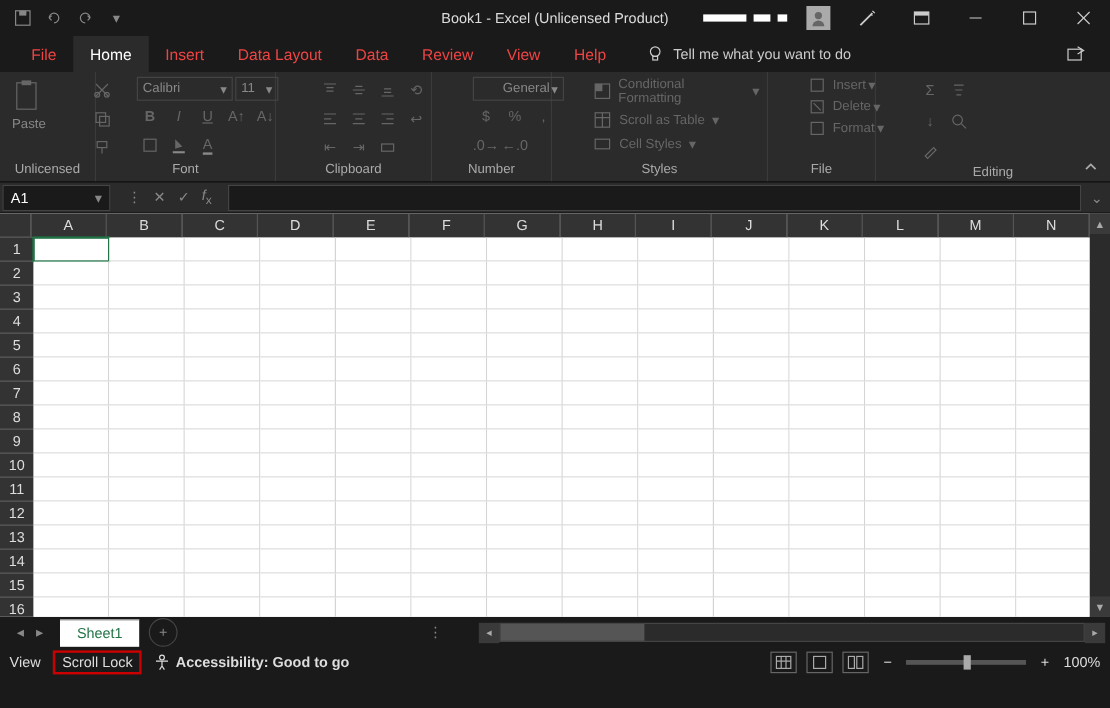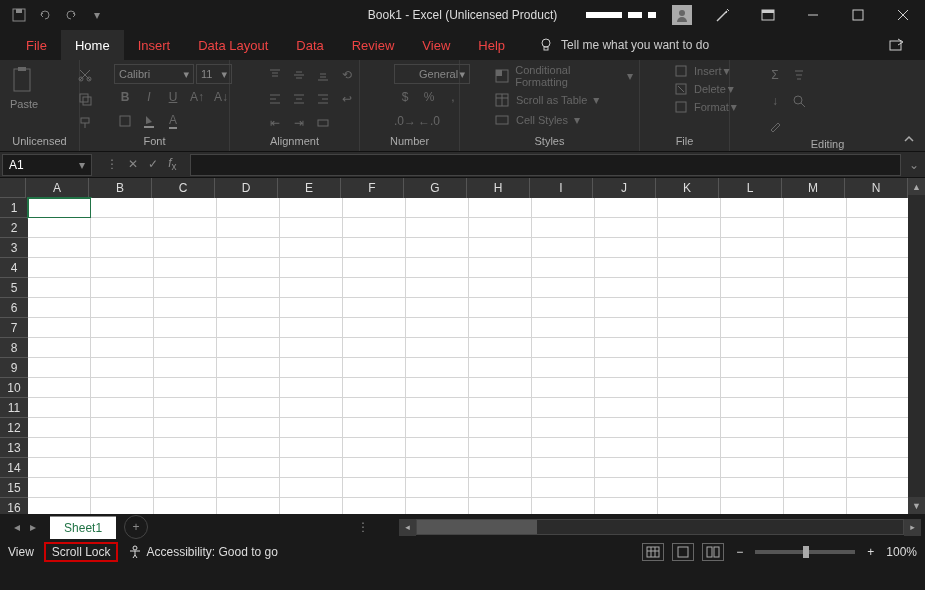--- a/index.html
+++ b/index.html
@@ -310,21 +310,21 @@
         <div class="rbtn">⇤</div>
         <div class="rbtn">⇥</div>
         <div class="rbtn">
               <svg width="14" height="14">
                 <rect x="2" y="4" width="10" height="6" fill="none" stroke="#666"></rect>
               </svg>
             </div>
       </div>
     </div>
       </div>
-    <div class="group-label">Alignment</div>
+    <div class="group-label">Clipboard</div>
   </div>
 
   <div class="group" style="width:100px;">
     <div class="group-body">
         <div class="rcol" style="width:100%;">
       <div class="combo" style="width:76px;padding-left:24px;">
             <span>General</span>
             <span style="margin-left:auto;">▾</span>
           </div>
       <div class="rrow">
@@ -778,21 +778,21 @@
         <div class="hscroll-thumb"></div>
       </div>
     <span class="scroll-btn" style="width:17px;">▸</span>
   </div>
 </div>
 
 <div class="status-bar">
   <div class="status-left">
     <span>View</span>
     <span class="scroll-lock">Scroll Lock</span>
-    <span style="display:flex;align-items:center;gap:4px;">
+    <span style="display:flex;align-items:center;gap:4px;font-weight:bold;">
       <svg width="14" height="14">
           <circle cx="7" cy="3" r="2" fill="none" stroke="#ddd"></circle>
           <path d="M2 6 h10 M7 6 v4 M5 13 l2 -3 l2 3" fill="none" stroke="#ddd"></path>
         </svg>
       <span>Accessibility: Good to go</span>
     </span>
   </div>
   <div class="status-right">
     <div class="view-btns">
       <div class="view-btn">

